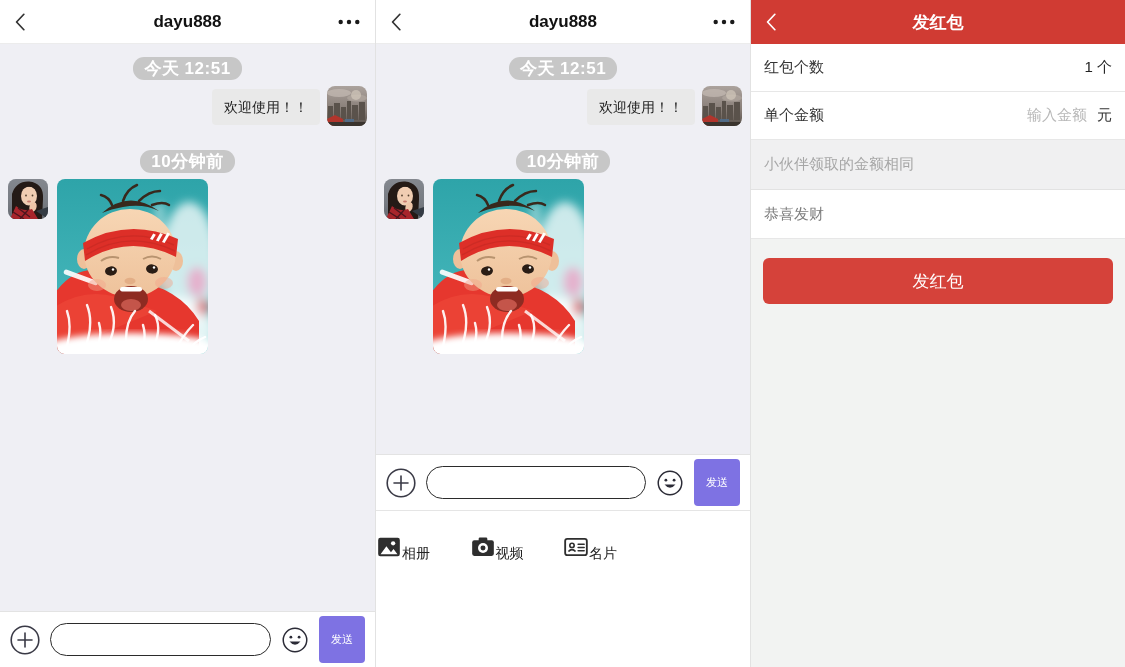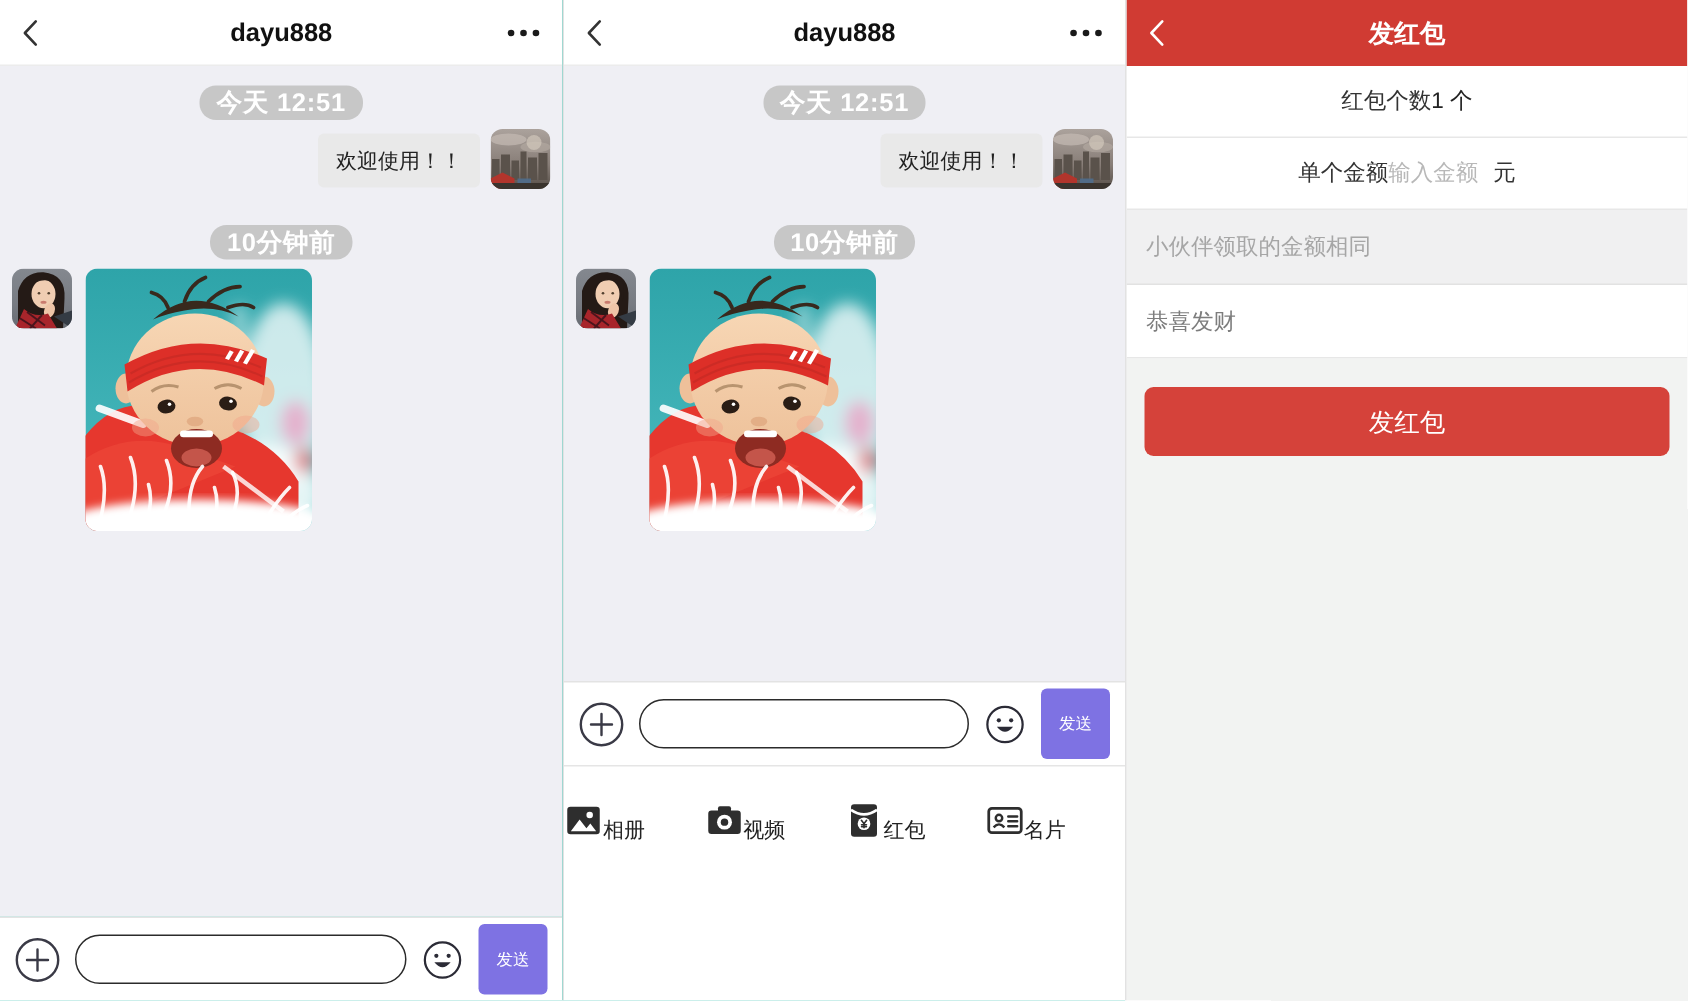--- a/index.html
+++ b/index.html
@@ -1,19 +1,19 @@
 <!DOCTYPE html>
 <html><head>
 <meta charset="utf-8">
 <style>
   * { margin:0; padding:0; box-sizing:border-box; }
   html,body { width:1125px; height:667px; font-family:"Liberation Sans","DejaVu Sans",sans-serif; background:#fff; }
   body { display:flex; overflow:hidden; }
 
-  .panel { width:375px; height:667px; display:flex; flex-direction:column; overflow:hidden; background:#14b8a6; position:relative; }
+  .panel { width:375px; height:667px; display:flex; flex-direction:column; overflow:hidden; background:#f9a8d4; position:relative; }
   .panel + .panel { border-left:1px solid #e2e2e2; }
 
   
   .chat-header { height:44px; flex:0 0 44px; background:#fff; display:flex; align-items:center; justify-content:space-between; padding:0 14px; border-bottom:1px solid #ececec; }
   .chat-title { font-size:17px; font-weight:bold; color:#111; position:absolute; left:50%; transform:translateX(-50%); }
   .hdr-side { width:30px; display:flex; align-items:center; }
   .chev { width:12px; height:20px; }
   .more-dots { width:24px; height:8px; }
 
   
@@ -39,21 +39,21 @@
   .attach-sheet { flex:0 0 157px; background:#fff; border-top:1px solid #e5e5e5; padding-top:20px; display:grid; grid-template-columns:repeat(4,1fr); align-content:start; row-gap:16px; }
   .attach-item { display:flex; flex-direction:row; align-items:center; cursor:pointer; }
   .attach-item svg { width:26px; height:26px; }
   .attach-label { margin-top:14px; font-size:14px; color:#222; }
 
   
   .rp-panel { background:#f2f3f2; }
   .rp-header { height:44px; flex:0 0 44px; background:#d03b33; display:flex; align-items:center; justify-content:center; position:relative; }
   .rp-header .hdr-back { position:absolute; left:14px; top:12px; }
   .rp-title { color:#fff; font-size:17px; font-weight:bold; }
-  .rp-row { height:48px; background:#fff; display:flex; align-items:center; justify-content:center; padding:0 13px; border-bottom:1px solid #e7e7e7; font-size:15px; }
+  .rp-row { height:48px; background:#fff; display:flex; align-items:center; justify-content:space-between; padding:0 13px; border-bottom:1px solid #e7e7e7; font-size:15px; }
   .rp-label { color:#333; }
   .rp-value { color:#222; }
   .rp-right { display:flex; align-items:center; gap:10px; }
   .rp-placeholder { color:#b8b8b8; }
   .rp-unit { color:#333; }
   .rp-note { height:50px; background:#f0f0f1; display:flex; align-items:center; padding:0 13px; font-size:15px; color:#a6a6a6; border-bottom:1px solid #e2e2e2; }
   .rp-greeting { height:49px; background:#fff; display:flex; align-items:center; padding:0 13px; font-size:15px; color:#7d7d7d; border-bottom:1px solid #e7e7e7; }
   .rp-rest { flex:1; background:#f2f3f2; padding:19px 12px 0; }
   .rp-submit { width:100%; height:46px; background:#d5423a; border:none; border-radius:6px; color:#fff; font-size:17px; font-family:inherit; cursor:pointer; }
 
@@ -349,26 +349,20 @@
       <span class="attach-label">相册</span>
     </div>
     <div class="attach-item">
       <svg>
           <use href="#sym-video"></use>
         </svg>
       <span class="attach-label">视频</span>
     </div>
     <div class="attach-item">
       <svg>
-          <use href="#sym-redpacket"></use>
-        </svg>
-      <span class="attach-label">红包</span>
-    </div>
-    <div class="attach-item">
-      <svg>
           <use href="#sym-card"></use>
         </svg>
       <span class="attach-label">名片</span>
     </div>
   </div>
 </div>
 
 <div class="panel rp-panel">
   <div class="rp-header">
     <div class="hdr-back" style="color:#fff;">

